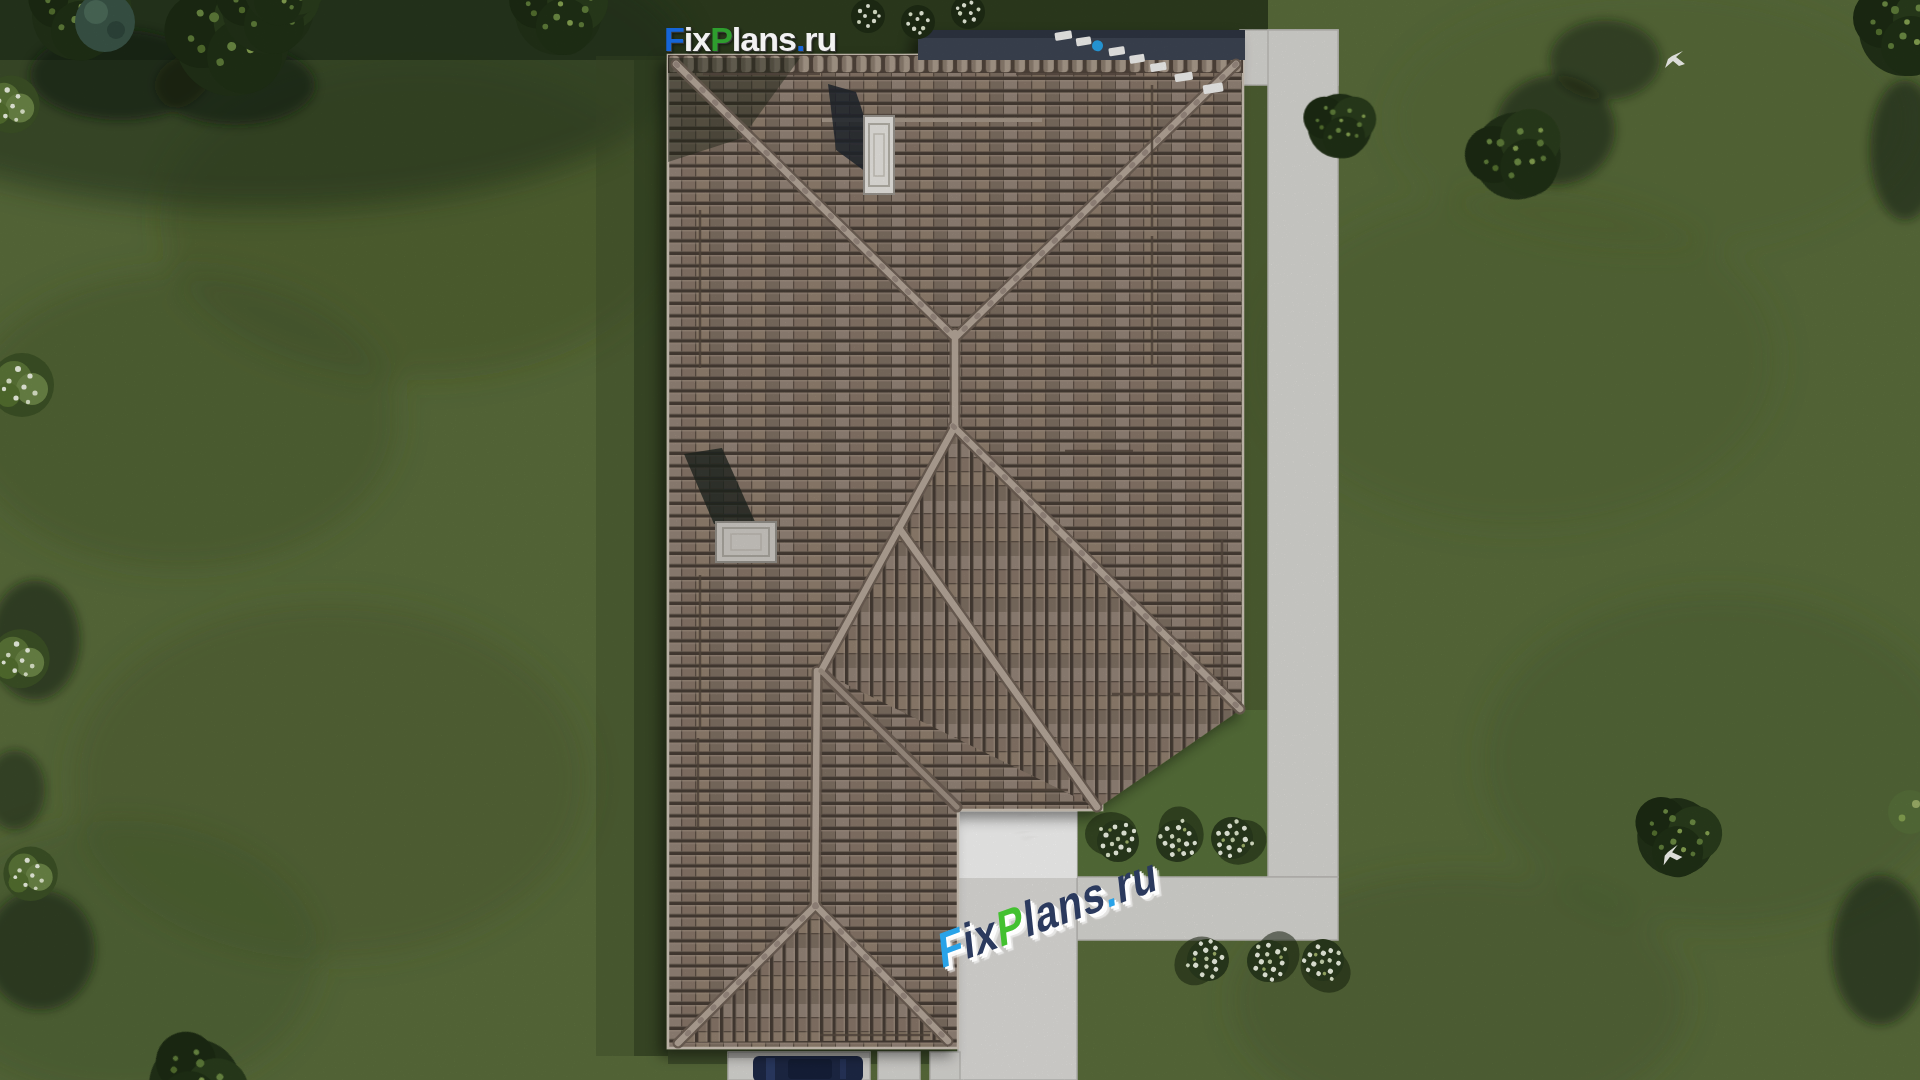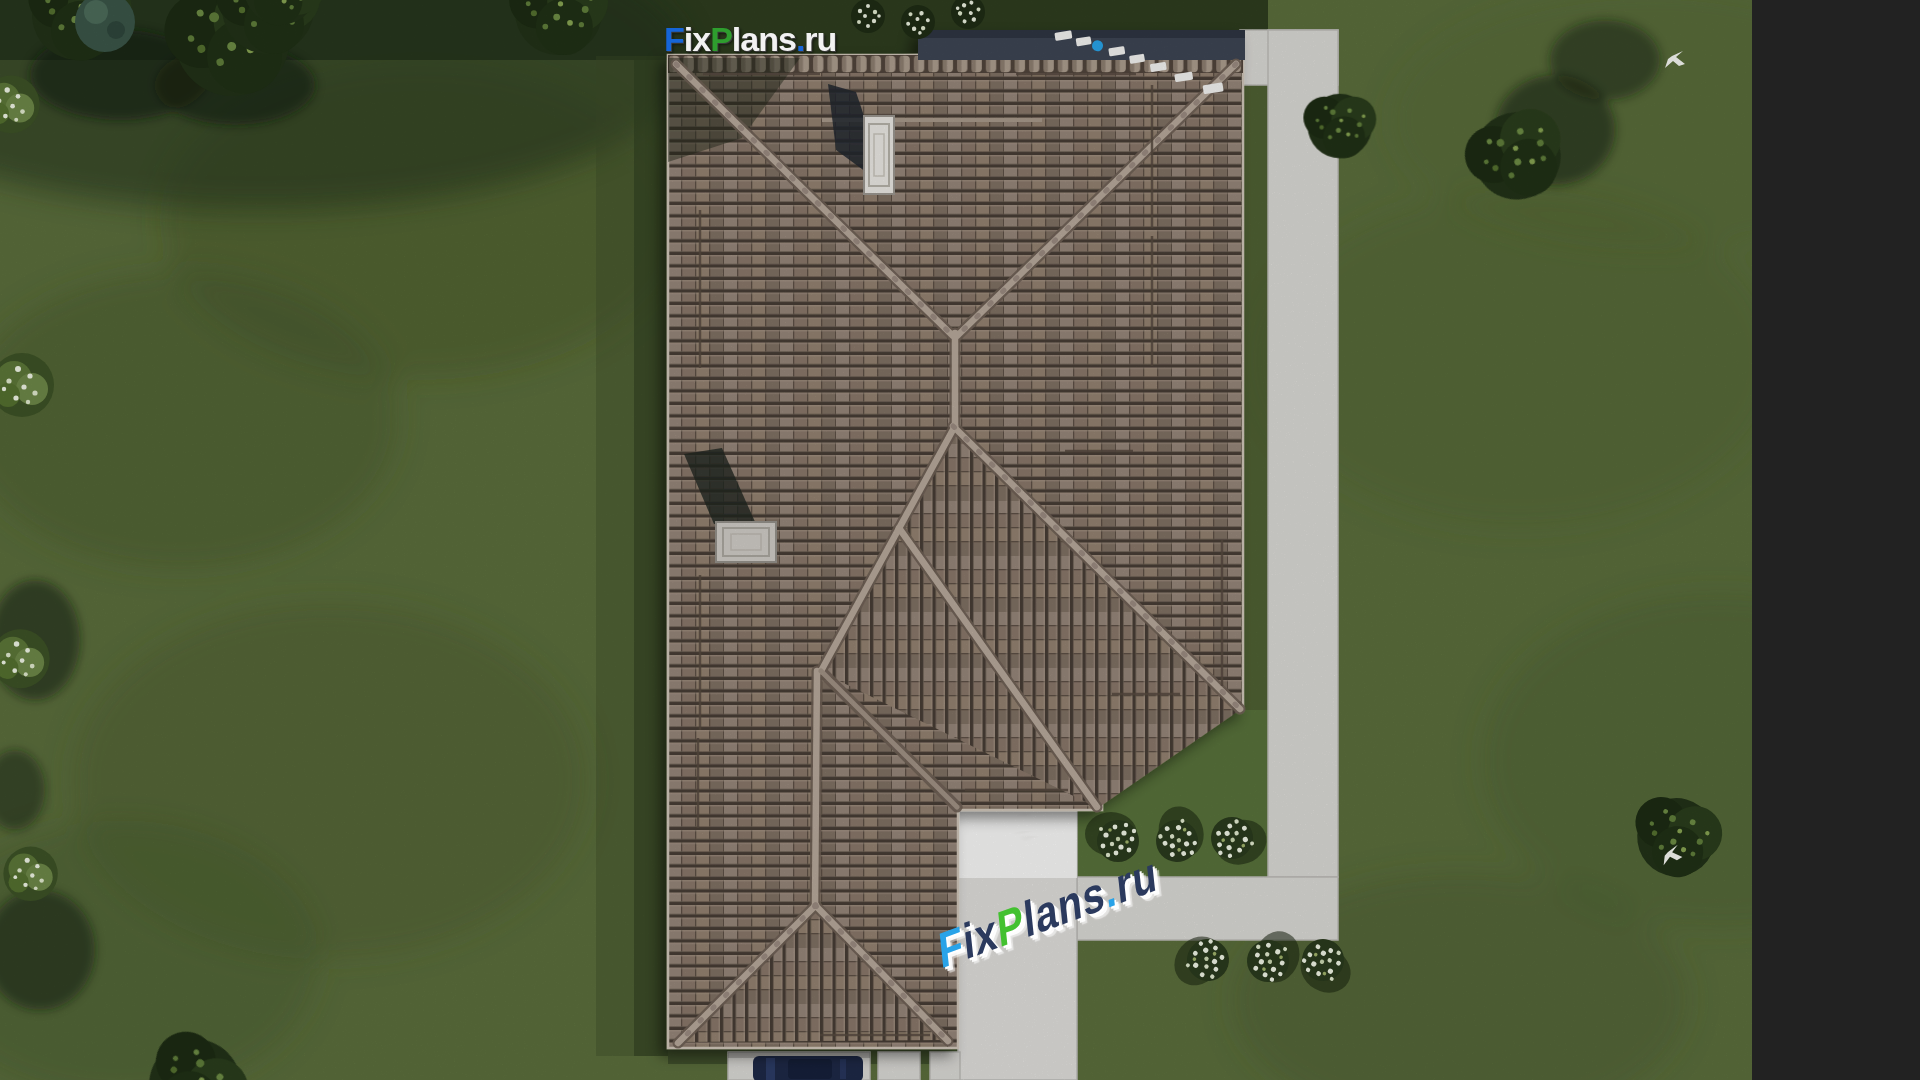--- a/index.html
+++ b/index.html
@@ -1,16 +1,16 @@
 <!DOCTYPE html>
 <html style="--grass: #5b6e3c; --grass_bright: #57713a; --grass_dark: #2c3a1e; --grass_shadow: #3c4c28; --tile: #8a7b6f; --tile_gap: #473d34; --ridge: #b6a89a; --ridge_dark: #6e6055; --path: #d9d8d4; --patio: #deddda; --wall_band: #3d4452; --chimney_white: #e9e7e2; --chimney_gray: #cfcbc6; --car: #1e2947; --tree: #24351a; --bush_white: #eef3e4; --logo_blue: #1565d8; --logo_green: #2e9e2e; --logo_white: #f2f2f2; --logo3d_navy: #2b3a5e; --logo3d_blue: #29a3e8; --logo3d_green: #43c130;"><head>
 <meta charset="utf-8">
 <style>
   html,body{margin:0;padding:0;background:#222;}
-  .scene{position:relative;width:1752px;height:1080px;overflow:hidden;background:#5b6e3c;
+  .scene{position:relative;width:1920px;height:1080px;overflow:hidden;background:#5b6e3c;
          font-family:"Liberation Sans", sans-serif;}
   .scene svg{position:absolute;left:0;top:0;}
   
   .wm-top{position:absolute;left:664px;top:20px;font-size:34px;font-weight:800;
           letter-spacing:-1px;white-space:nowrap;
           text-shadow:1px 1px 0 #3c3c3c,2px 2px 3px rgba(0,0,0,.55);}
   .wm-top .c-blue{color:var(--logo_blue,#1565d8);}
   .wm-top .c-green{color:var(--logo_green,#2e9e2e);}
   .wm-top .c-white{color:var(--logo_white,#f2f2f2);}
   

